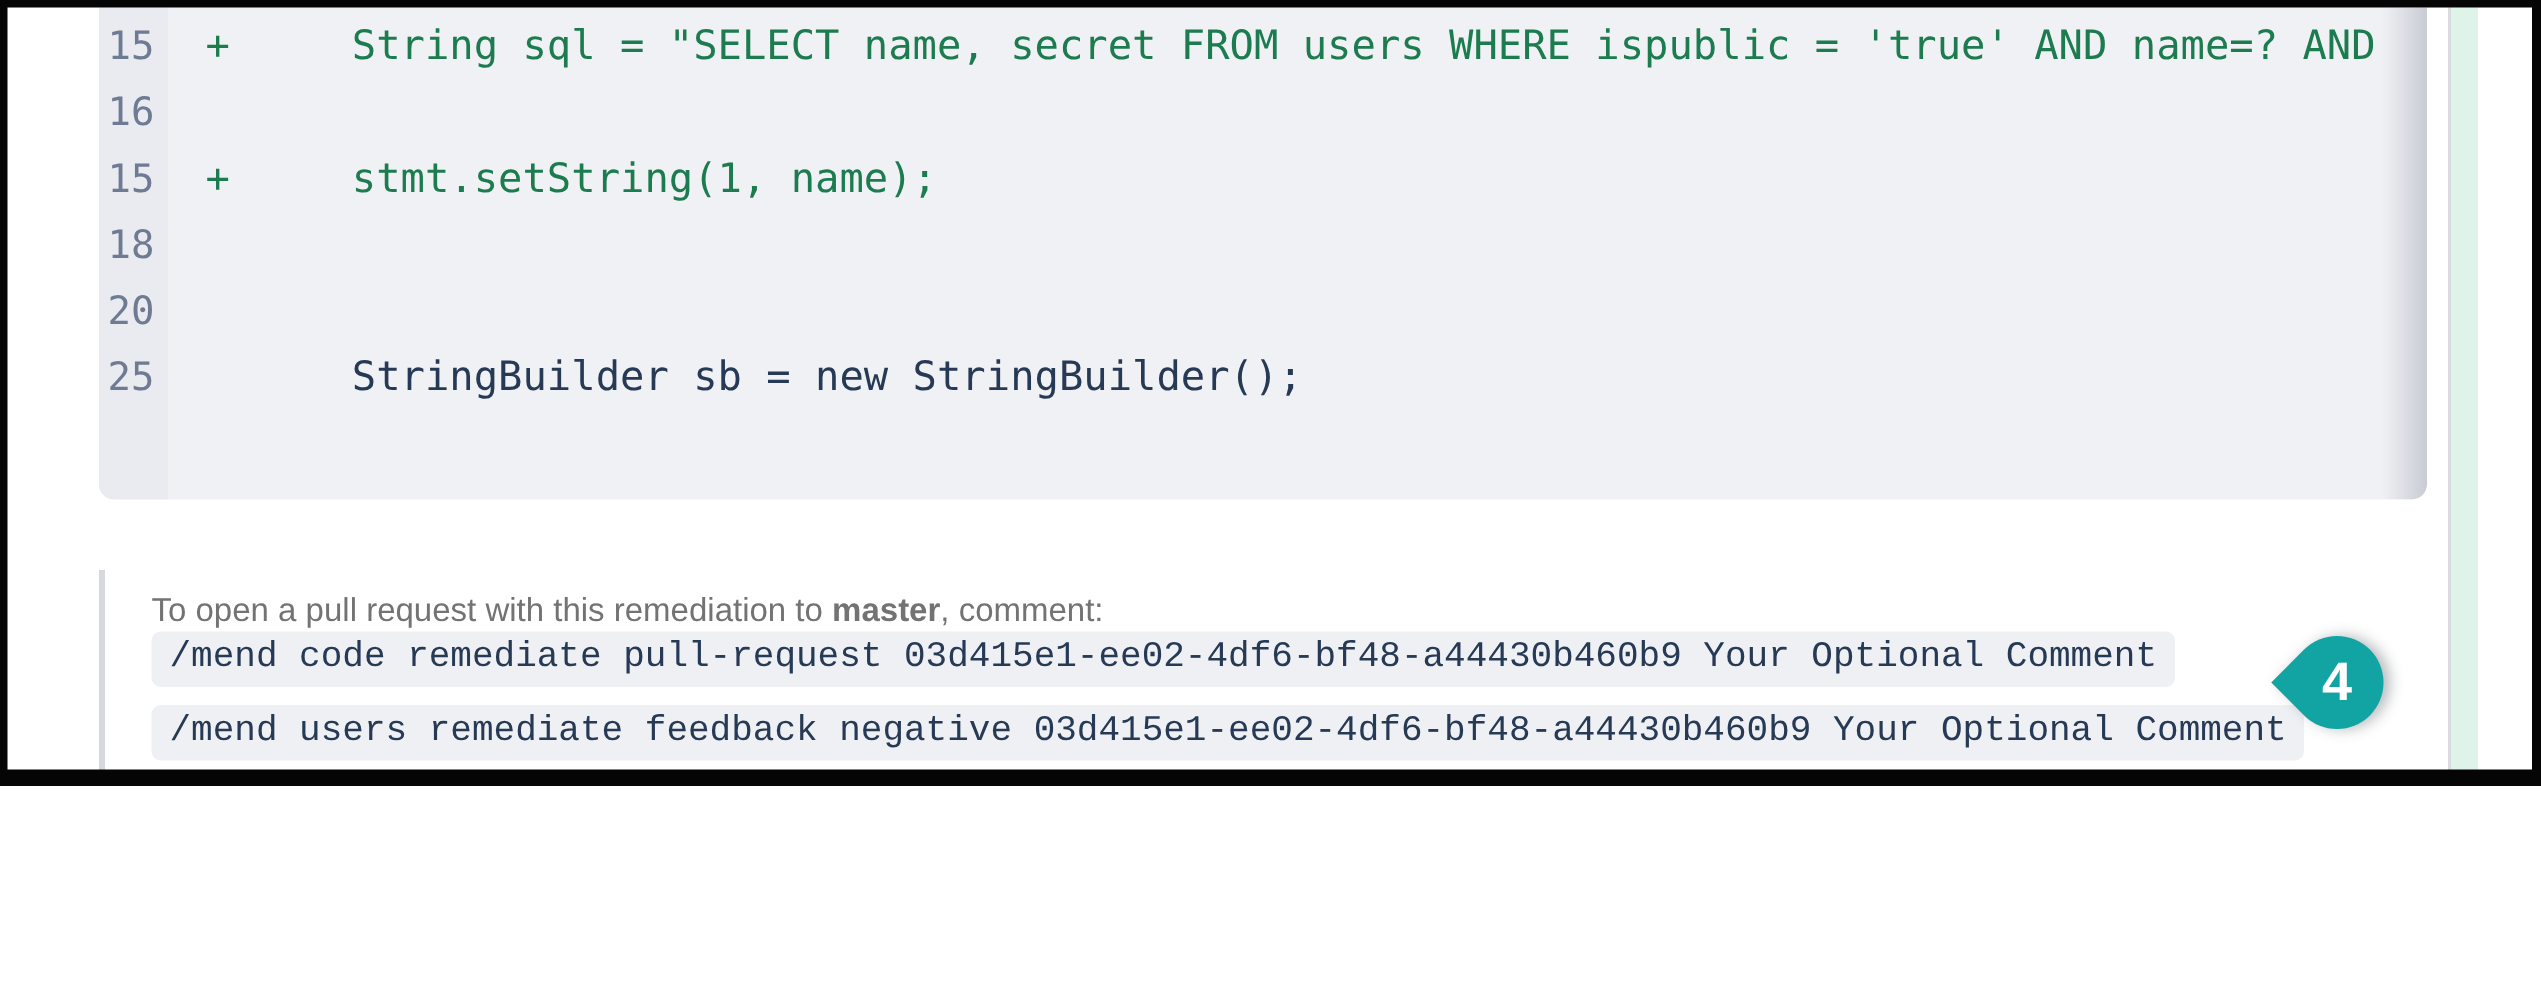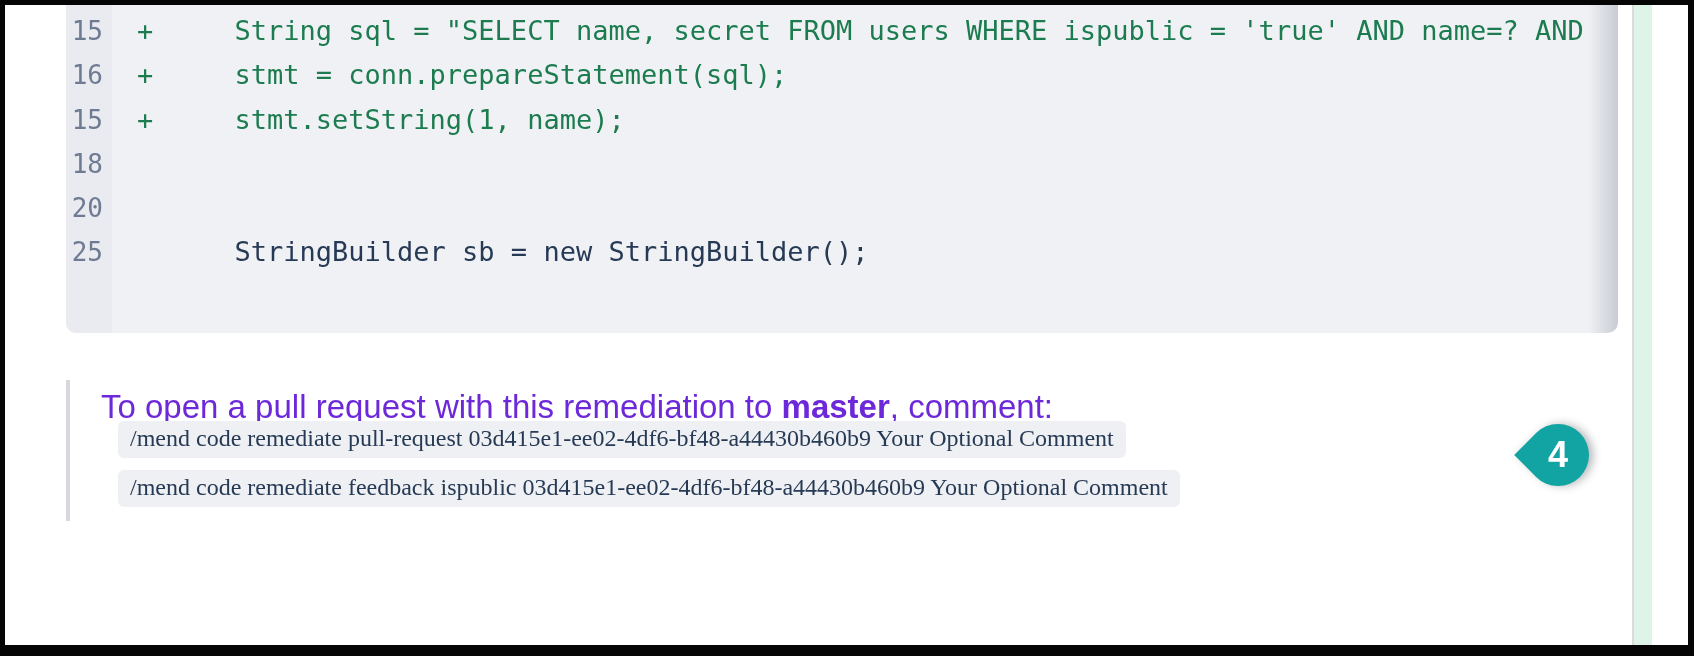--- a/index.html
+++ b/index.html
@@ -1,16 +1,16 @@
 <!DOCTYPE html>
 <html><head>
 <meta charset="utf-8">
 <style>
   html,body{margin:0;padding:0;background:#fff;}
-  .screen{position:relative;width:1694px;height:656px;background:#ffffff;overflow:hidden;
+  .screen{position:relative;width:1694px;height:524px;background:#ffffff;overflow:hidden;
           font-family:"Liberation Sans",sans-serif;}
 
   
   .frame{position:absolute;inset:0;border:5px solid #050505;border-right-width:6px;
          border-bottom-width:11px;pointer-events:none;z-index:50;}
 
   
   .scroll-stripe{position:absolute;left:1632px;top:5px;width:20px;height:654px;
                  background:#def4e9;border-left:2px solid #d9dbdf;box-sizing:border-box;z-index:5;}
 
@@ -25,26 +25,26 @@
   .row{display:flex;height:44.3px;align-items:center;}
   .ln{width:46px;flex:0 0 46px;box-sizing:border-box;text-align:right;padding-right:9px;
       font-family:"DejaVu Sans Mono",monospace;font-size:26px;color:#6e7b93;line-height:44.3px;}
   .code{margin:0;padding:0 0 0 25px;font-family:"DejaVu Sans Mono",monospace;font-size:27px;
         line-height:44.3px;white-space:pre;color:#273a55;}
   .row.added .code{color:#1c7c50;}
 
   
   .quote{position:absolute;left:66px;top:380px;width:1490px;border-left:4px solid #d6d8dd;
          padding:12px 0 14px 31px;box-sizing:border-box;z-index:10;}
-  .quote p{margin:0;font-size:33px;color:#6d28d9;line-height:29px;}
+  .quote p{margin:0;font-size:22px;color:#737373;line-height:29px;}
   .p1{margin-bottom:17px;}
   .p2{margin:30px 0 16px;}
   .branch{font-weight:bold;}
   .chip{display:inline-block;background:#eef0f3;border-radius:6px;padding:4px 12px 6px;
-        font-family:Liberation Serif, serif;font-size:24px;color:#273a55;white-space:pre;margin-left:17px;}
+        font-family:Liberation Mono, monospace;font-size:24px;color:#273a55;white-space:pre;}
   .chip-row{margin-top:12px;}
   .chip-row:first-of-type{margin-top:0;}
 
   
   .badge{position:absolute;left:1527px;top:424px;width:62px;height:62px;background:#12a3a3;
          border-radius:0 50% 50% 50%;transform:rotate(-45deg);
          box-shadow:3px 3px 9px rgba(50,55,60,.35);z-index:40;
          display:flex;align-items:center;justify-content:center;}
   .badge span{transform:rotate(45deg);color:#ffffff;font-weight:bold;font-size:36px;
          font-family:"Liberation Sans",sans-serif;}
@@ -56,21 +56,20 @@
 
   <div class="code-block">
     <div class="gutter-bg"></div>
     <div class="diff-rows">
       <div class="row added">
         <span class="ln">15</span>
         <pre class="code">+     String sql = "SELECT name, secret FROM users WHERE ispublic = 'true' AND name=? AND</pre>
       </div>
       <div class="row added">
         <span class="ln">16</span>
-        <pre class="code">+     stmt = conn.prepareStatement(sql);</pre>
       </div>
       <div class="row added">
         <span class="ln">15</span>
         <pre class="code">+     stmt.setString(1, name);</pre>
       </div>
       <div class="row added">
         <span class="ln">18</span>
       </div>
       <div class="row added">
         <span class="ln">20</span>
@@ -81,21 +80,21 @@
       </div>
     </div>
   </div>
 
   <div class="quote">
     <p class="p1"><span>To open a pull request with this remediation to </span><span class="branch">master</span><span>, comment:</span></p>
     <div class="chip-row">
       <span class="chip">/mend code remediate pull-request 03d415e1-ee02-4df6-bf48-a44430b460b9 Your Optional Comment</span>
     </div>
     <div class="chip-row">
-      <span class="chip">/mend code remediate feedback ispublic 03d415e1-ee02-4df6-bf48-a44430b460b9 Your Optional Comment</span>
+      <span class="chip">/mend users remediate feedback negative 03d415e1-ee02-4df6-bf48-a44430b460b9 Your Optional Comment</span>
     </div>
   </div>
 
   <div class="badge">
     <span>4</span>
   </div>
 
   <div class="scroll-stripe"></div>
 
   <div class="frame"></div>

